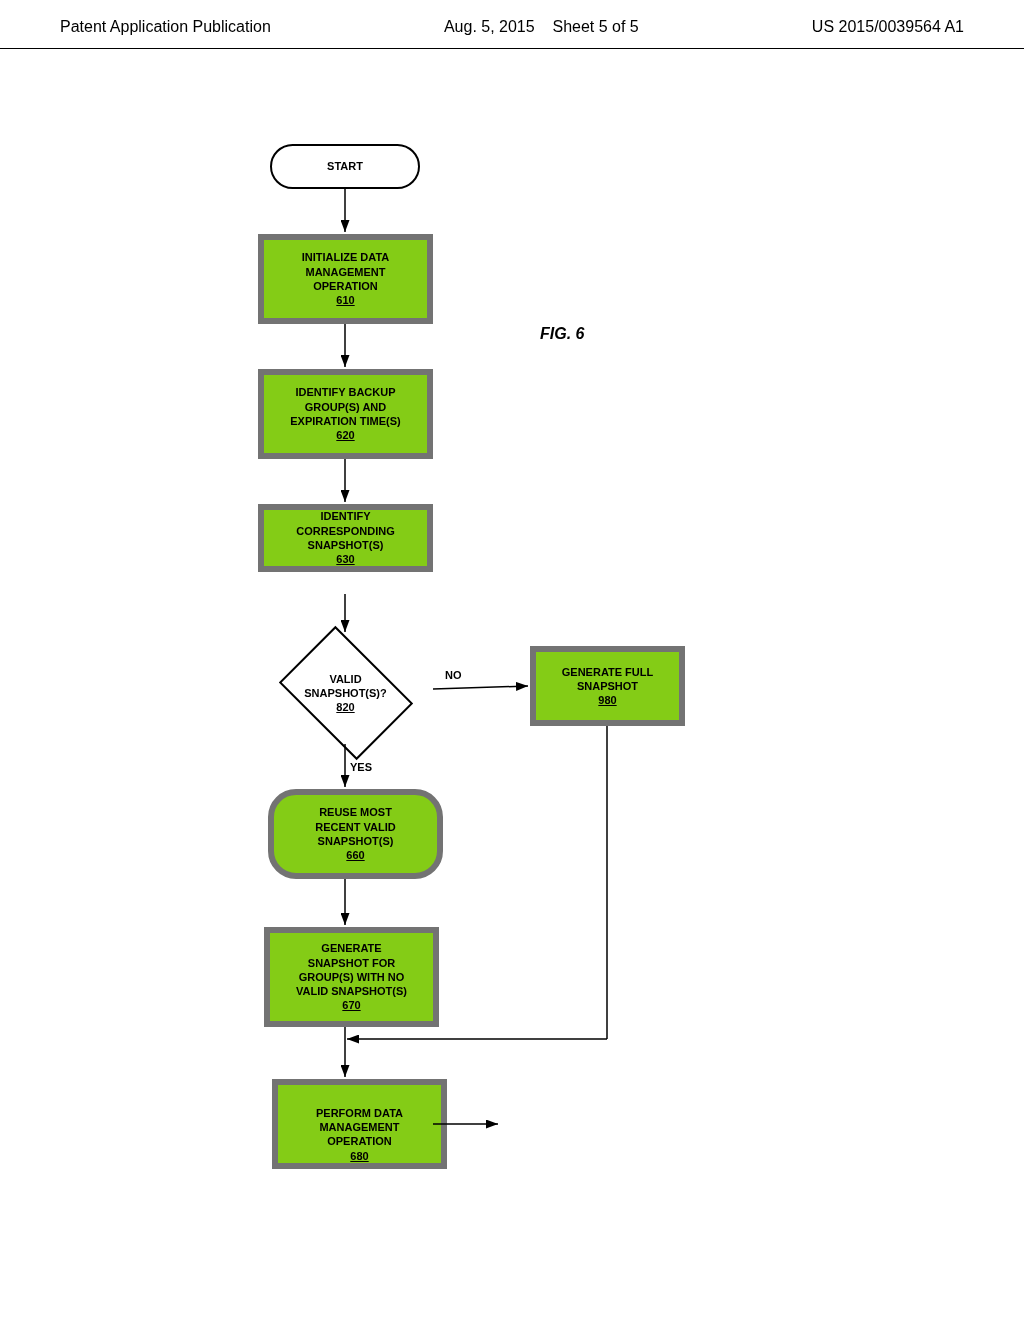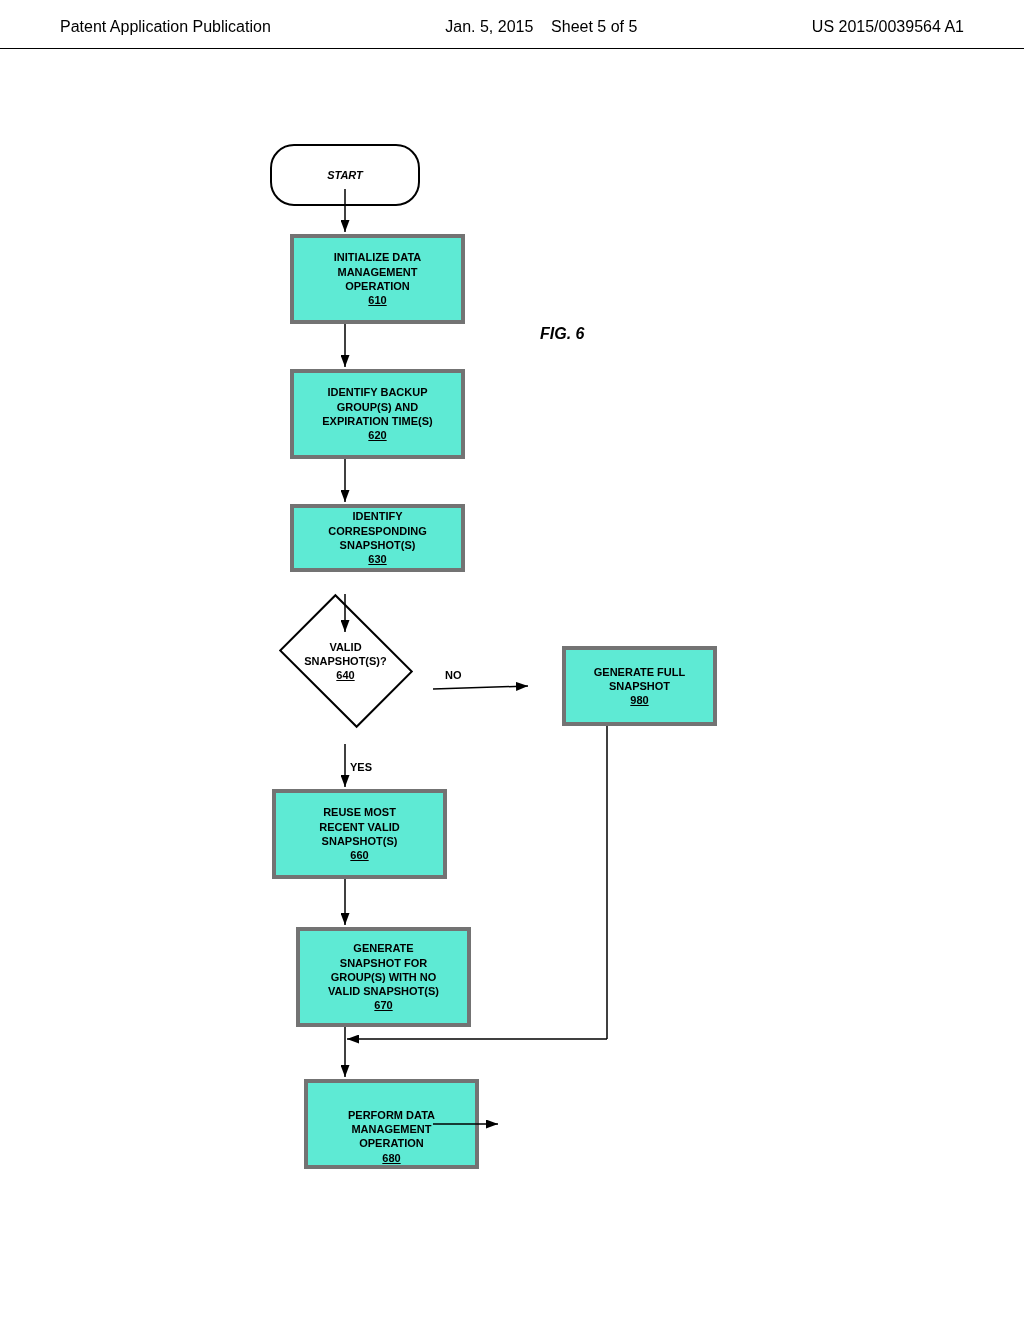--- a/index.html
+++ b/index.html
@@ -50,23 +50,22 @@
       line-height: 1.3;
     }
 
     .rounded-rect {
       border: 2px solid #000;
       border-radius: 24px;
       background: #fff;
     }
 
     .rectangle {
-      border: 4px solid #737373;
-      background: #5eead4;
-      margin-left: 32px;
+      border: 6px solid #737373;
+      background: #84cc16;
     }
 
     .diamond-container {
       position: absolute;
       display: flex;
       align-items: center;
       justify-content: center;
     }
 
     .diamond {
@@ -101,63 +100,63 @@
       height: 100%;
       pointer-events: none;
     }
   </style>
 </head>
 <body>
 
 <div class="header">
   <span>Patent Application Publication</span>
   <span>
-    <span>Jan. 5, 2015</span>&nbsp;&nbsp;&nbsp;
+    <span>Aug. 5, 2015</span>&nbsp;&nbsp;&nbsp;
     <span>Sheet 5 of 5</span>
   </span>
   <span>US 2015/0039564 A1</span>
 </div>
 
 <div class="diagram-area">
 
   <div class="fig-label">FIG. 6</div>
 
-  <div class="shape rounded-rect" style="left:270px; top:95px; width:150px; height:62px;font-style:italic;">
+  <div class="shape rounded-rect" style="left:270px; top:95px; width:150px; height:45px;">
     <span>START</span>
   </div>
 
   <div class="shape rectangle" style="left:258px; top:185px; width:175px; height:90px;">
     <span>INITIALIZE DATA<br>MANAGEMENT<br>OPERATION</span>
     <span class="ref-number">610</span>
   </div>
 
   <div class="shape rectangle" style="left:258px; top:320px; width:175px; height:90px;">
     <span>IDENTIFY BACKUP<br>GROUP(S) AND<br>EXPIRATION TIME(S)</span>
     <span class="ref-number">620</span>
   </div>
 
   <div class="shape rectangle" style="left:258px; top:455px; width:175px; height:68px;justify-content:center;">
     <span>IDENTIFY<br>CORRESPONDING<br>SNAPSHOT(S)</span>
     <span class="ref-number">630</span>
   </div>
 
-  <div class="diamond-container" style="left:258px; top:557px; width:175px; height:110px;">
+  <div class="diamond-container" style="left:258px; top:589px; width:175px; height:110px;">
     <div class="diamond"></div>
     <div class="diamond-text">
       <span>VALID<br>SNAPSHOT(S)?</span><br>
-      <span class="ref-number" style="font-size:11px;">640</span>
+      <span class="ref-number" style="font-size:11px;">820</span>
     </div>
   </div>
 
   <div class="shape rectangle" style="left:530px; top:597px; width:155px; height:80px;">
     <span>GENERATE FULL<br>SNAPSHOT</span>
     <span class="ref-number">980</span>
   </div>
 
-  <div class="shape rectangle" style="left:240px; top:740px; width:175px; height:90px;">
+  <div class="shape rectangle" style="left:268px; top:740px; width:175px; height:90px;border-radius:28px;">
     <span>REUSE MOST<br>RECENT VALID<br>SNAPSHOT(S)</span>
     <span class="ref-number">660</span>
   </div>
 
   <div class="shape rectangle" style="left:264px; top:878px; width:175px; height:100px;">
     <span>GENERATE<br>SNAPSHOT FOR<br>GROUP(S) WITH NO<br>VALID SNAPSHOT(S)</span>
     <span class="ref-number">670</span>
   </div>
 
   <div class="shape rectangle" style="left:272px; top:1030px; width:175px; height:90px;justify-content:flex-end;">

